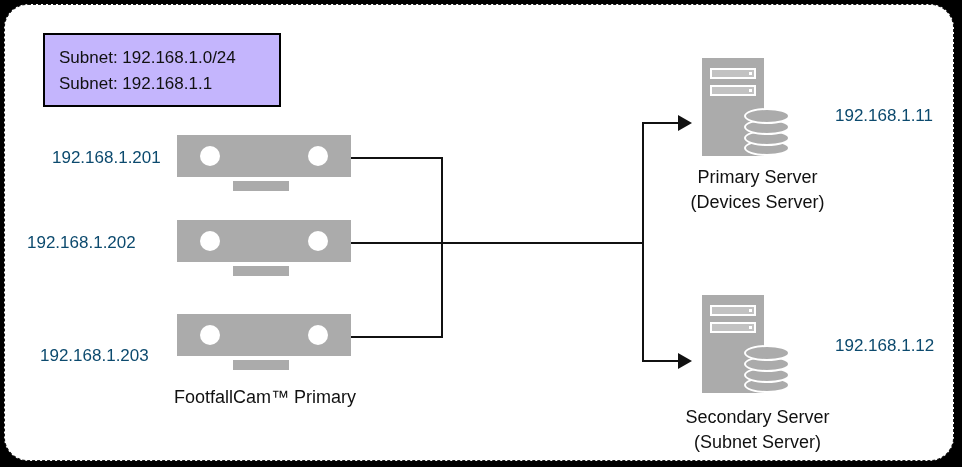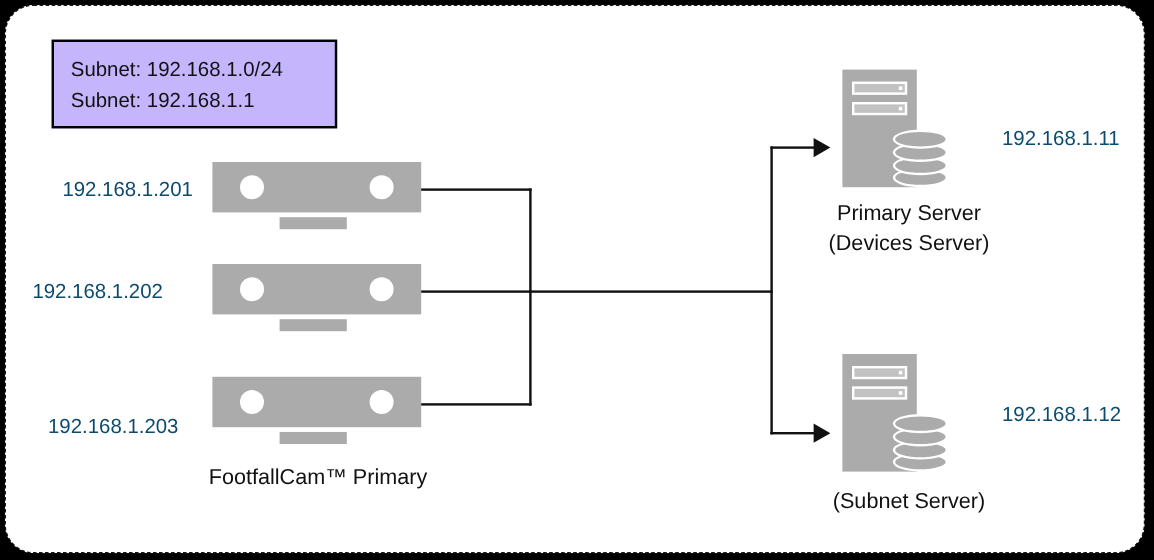--- a/index.html
+++ b/index.html
@@ -276,17 +276,18 @@
       </div>
       <div class="srv-db">
         <div class="db-disc d4"></div>
         <div class="db-disc d3"></div>
         <div class="db-disc d2"></div>
         <div class="db-disc d1"></div>
       </div>
     </div>
     <div class="ip-label srv-ip-2">192.168.1.12</div>
     <div class="caption secondary-caption">
+      <div>Secondary Server</div>
       <div>(Subnet Server)</div>
     </div>
 
   </div>
 </div>
 
 </body></html>

